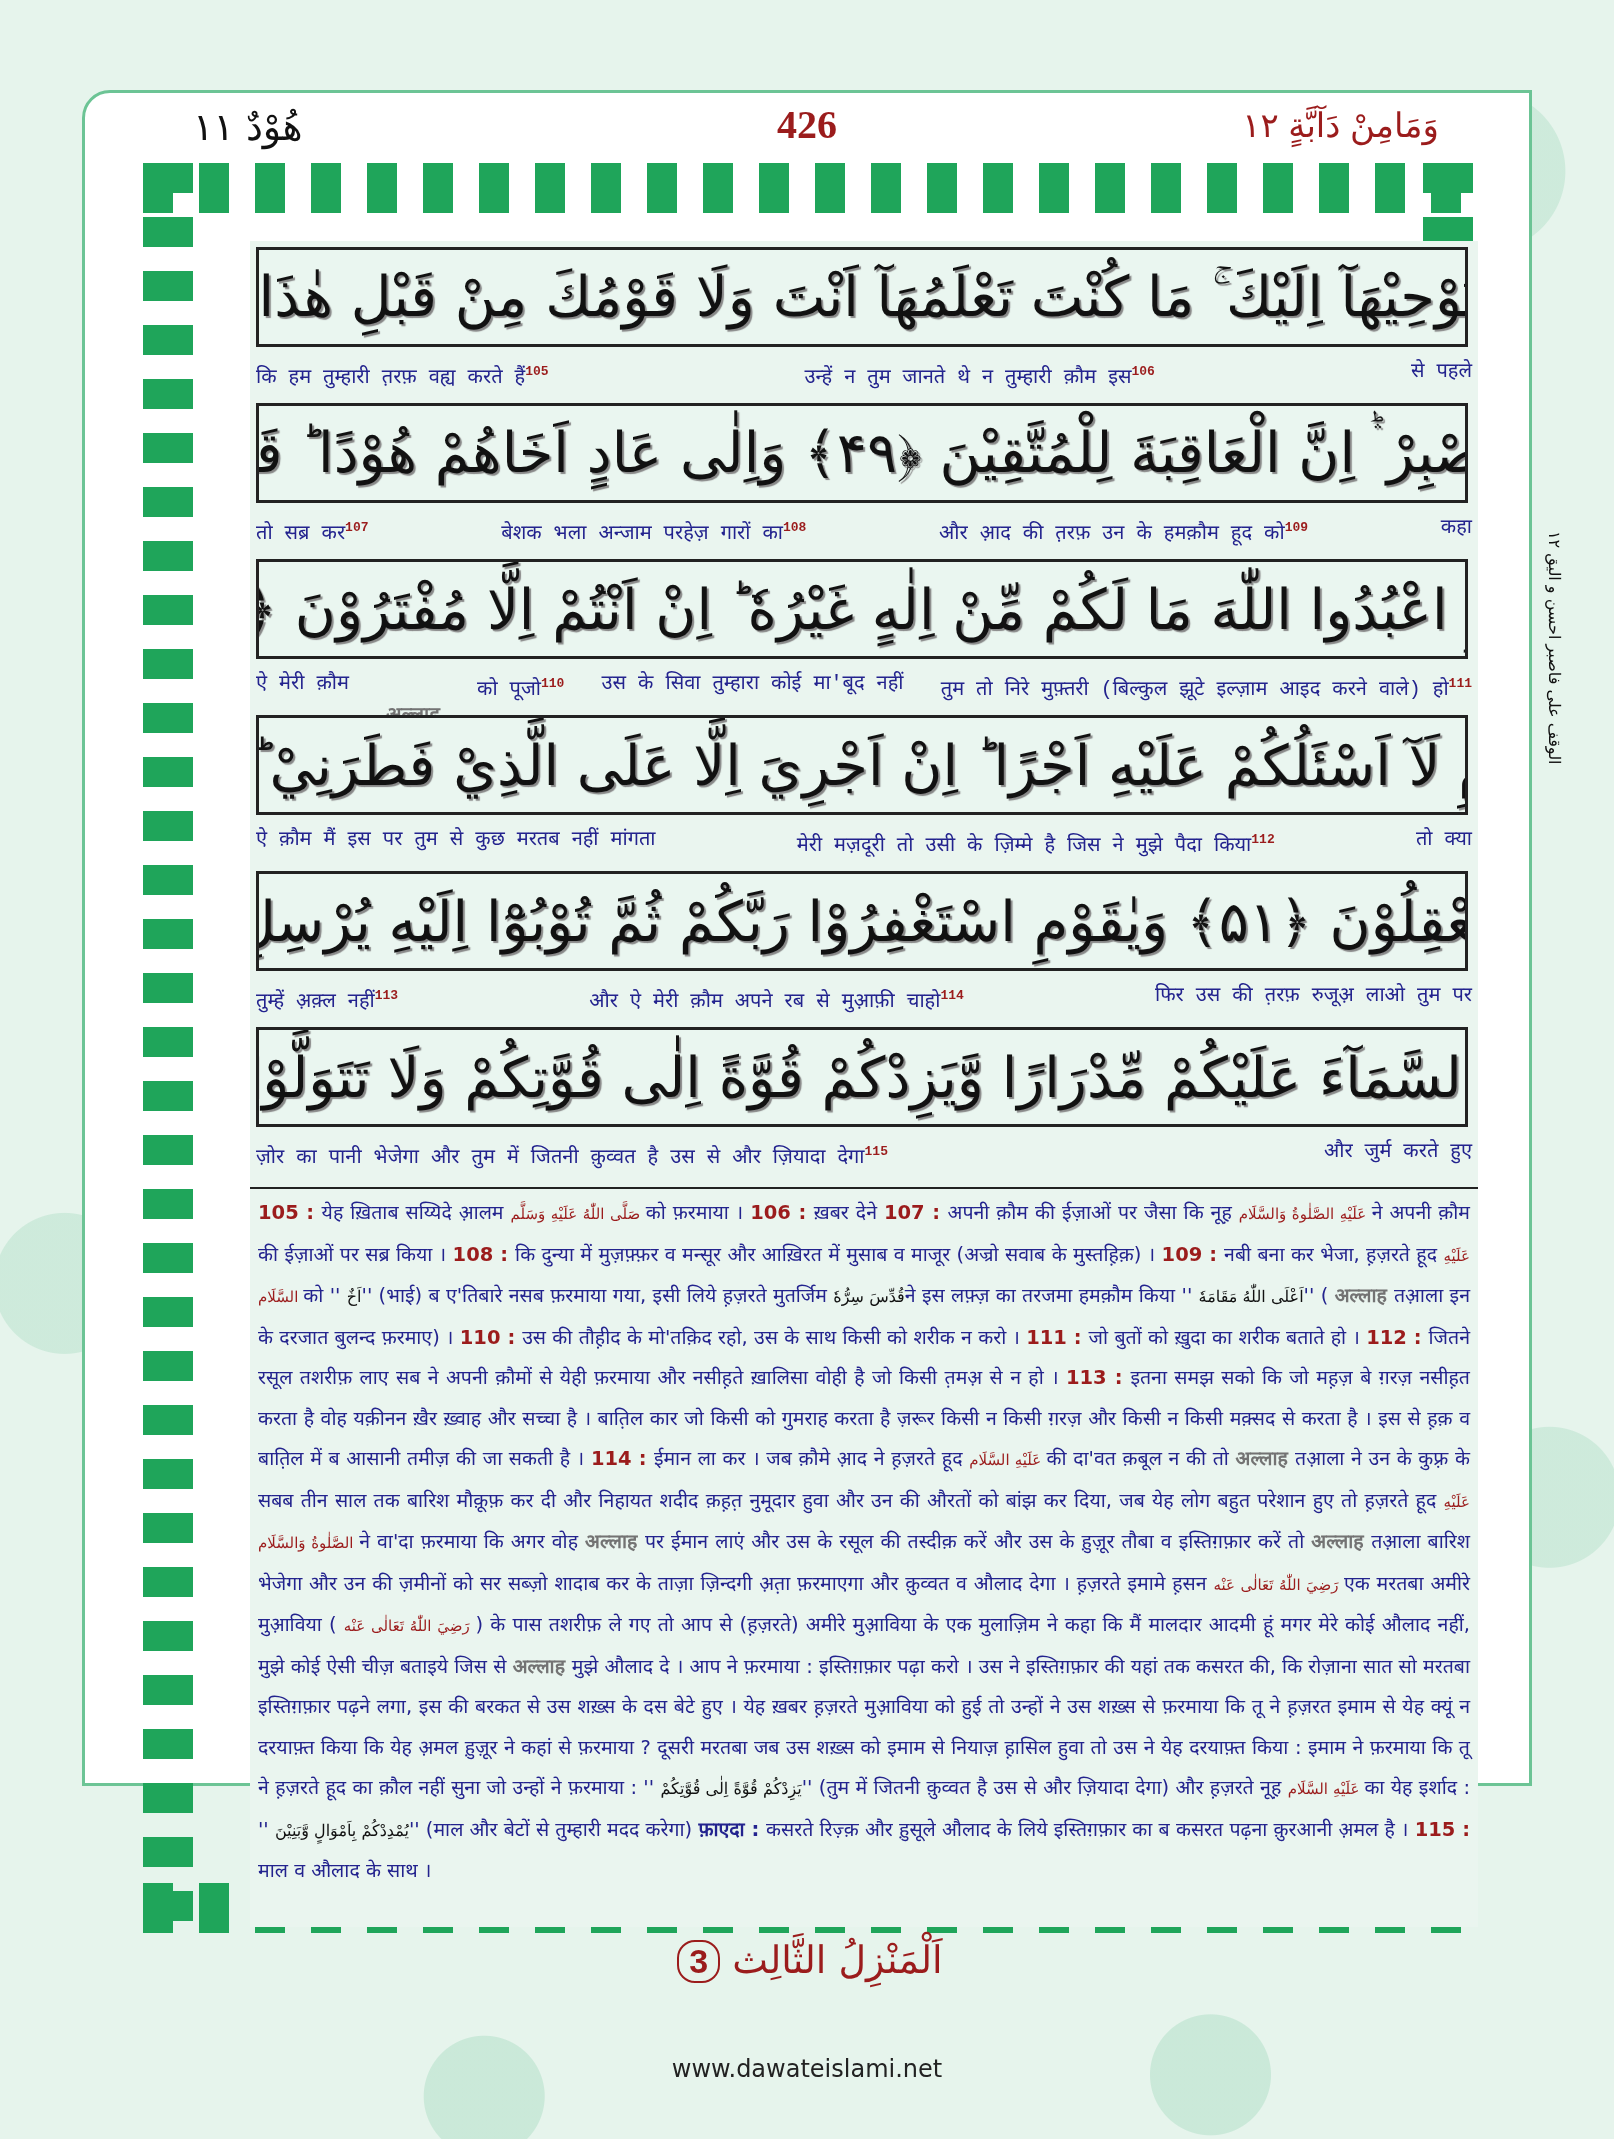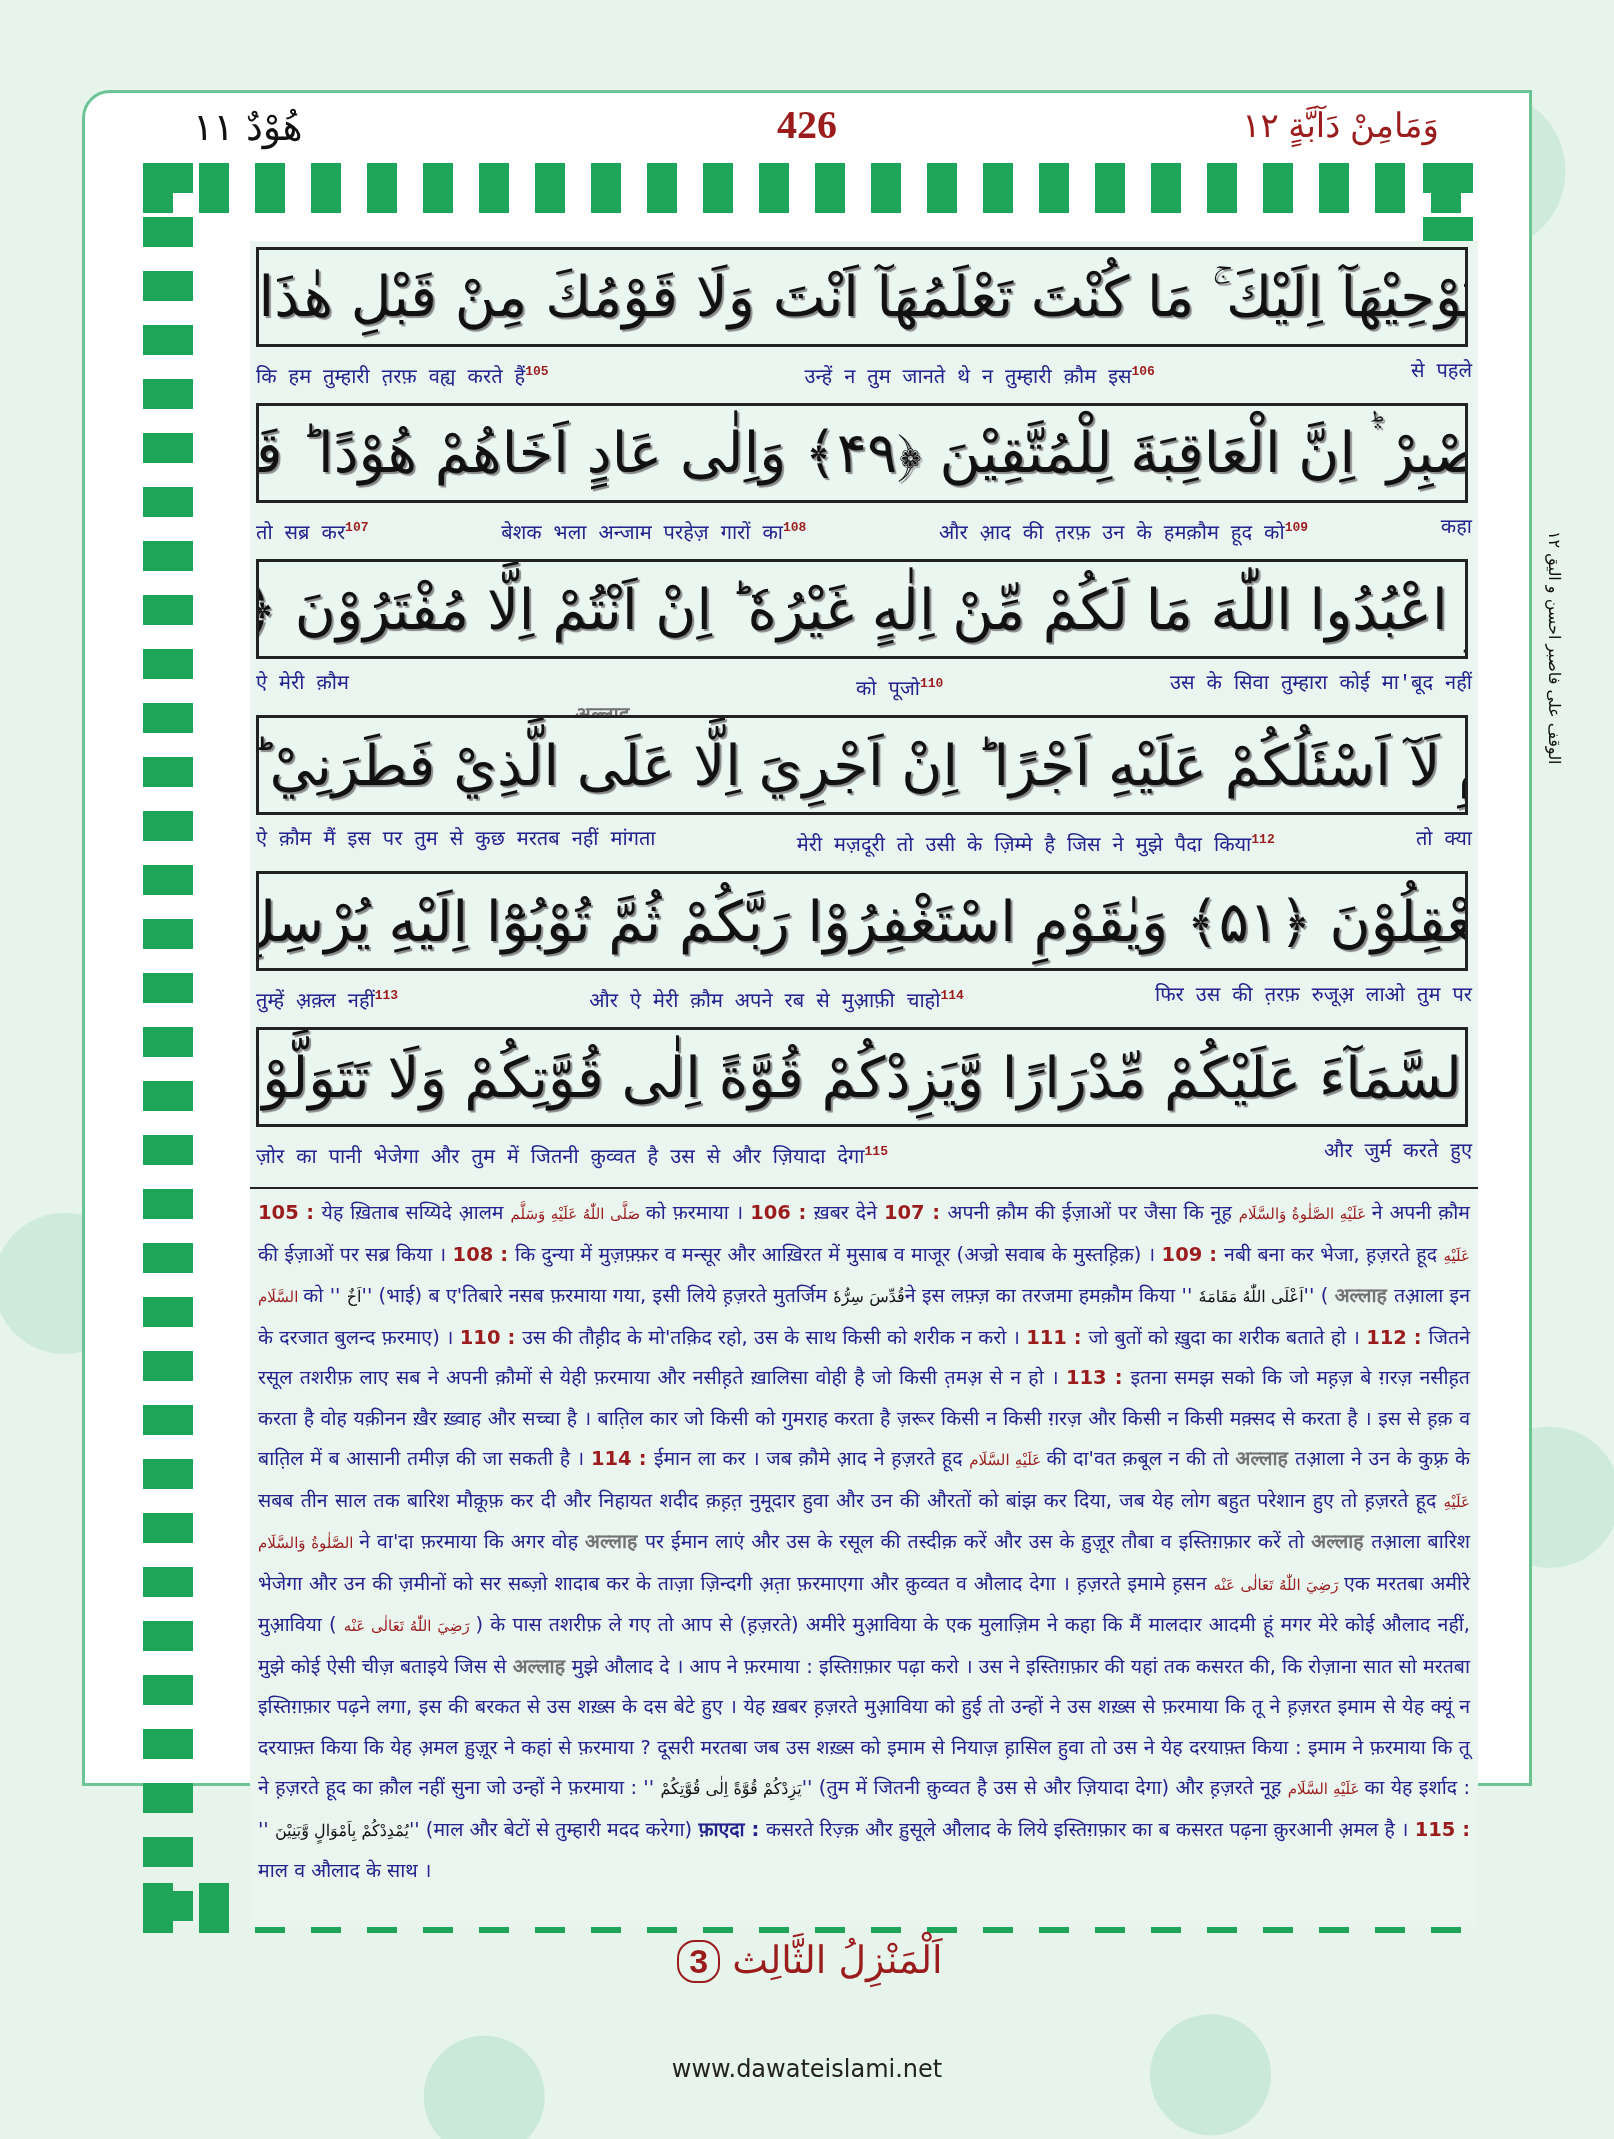--- a/index.html
+++ b/index.html
@@ -77,20 +77,21 @@
             <span class="seg"><span>कहा</span></span>
           </div>
         </div>
         <div class="row">
           <div class="ayah-box">يٰقَوْمِ اعْبُدُوا اللّٰهَ مَا لَكُمْ مِّنْ اِلٰهٍ غَيْرُهٗ ؕ اِنْ اَنْتُمْ اِلَّا مُفْتَرُوْنَ ﴿۵۰﴾</div>
           <div class="trans">
             <span class="seg"><span>ऐ मेरी क़ौम</span></span>
             <span class="seg allah"><span>अल्लाह</span></span>
             <span class="seg"><span>को पूजो</span><sup>110</sup></span>
             <span class="seg"><span>उस के सिवा तुम्हारा कोई मा'बूद नहीं</span></span>
+            <span class="seg"><span>तुम तो निरे मुफ़्तरी (बिल्कुल झूटे इल्ज़ाम आइद करने वाले) हो</span><sup>111</sup></span>
           </div>
         </div>
         <div class="row">
           <div class="ayah-box">يٰقَوْمِ لَآ اَسْئَلُكُمْ عَلَيْهِ اَجْرًا ؕ اِنْ اَجْرِيَ اِلَّا عَلَى الَّذِيْ فَطَرَنِيْ ؕ اَفَلَا</div>
           <div class="trans">
             <span class="seg"><span>ऐ क़ौम मैं इस पर तुम से कुछ मरतब नहीं मांगता</span></span>
             <span class="seg"><span>मेरी मज़दूरी तो उसी के ज़िम्मे है जिस ने मुझे पैदा किया</span><sup>112</sup></span>
             <span class="seg"><span>तो क्या</span></span>
           </div>
         </div>

